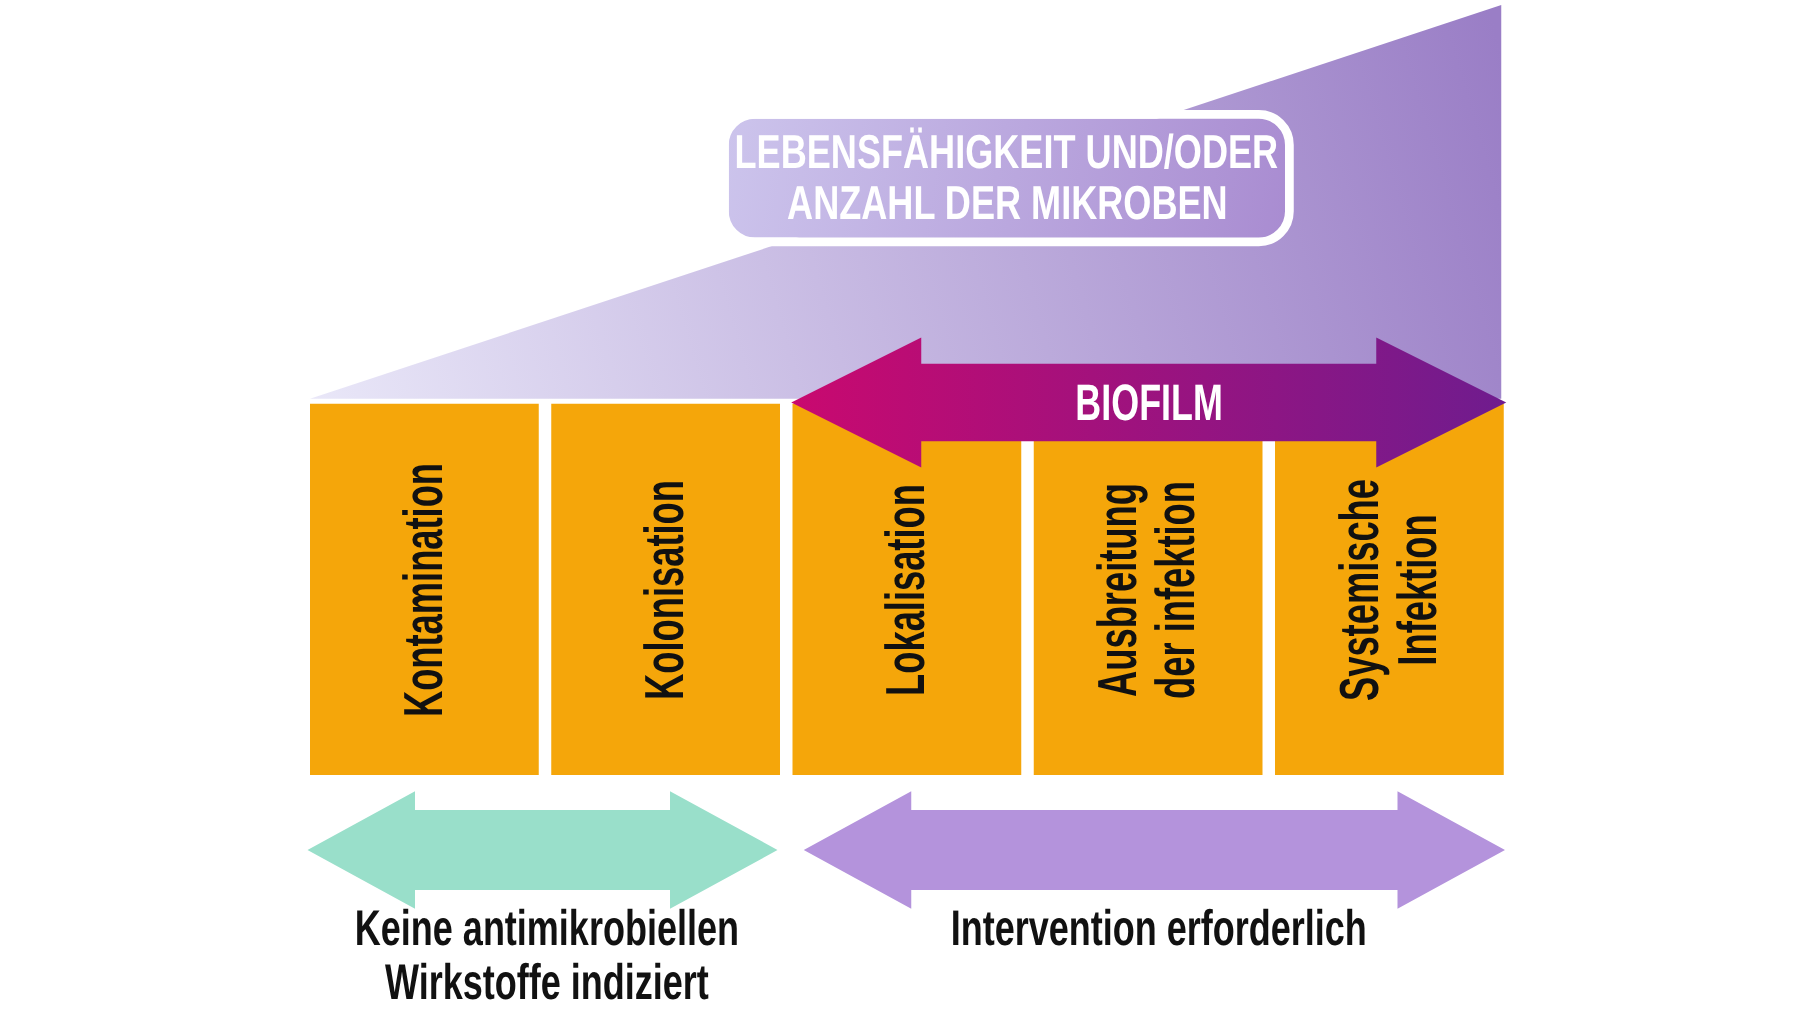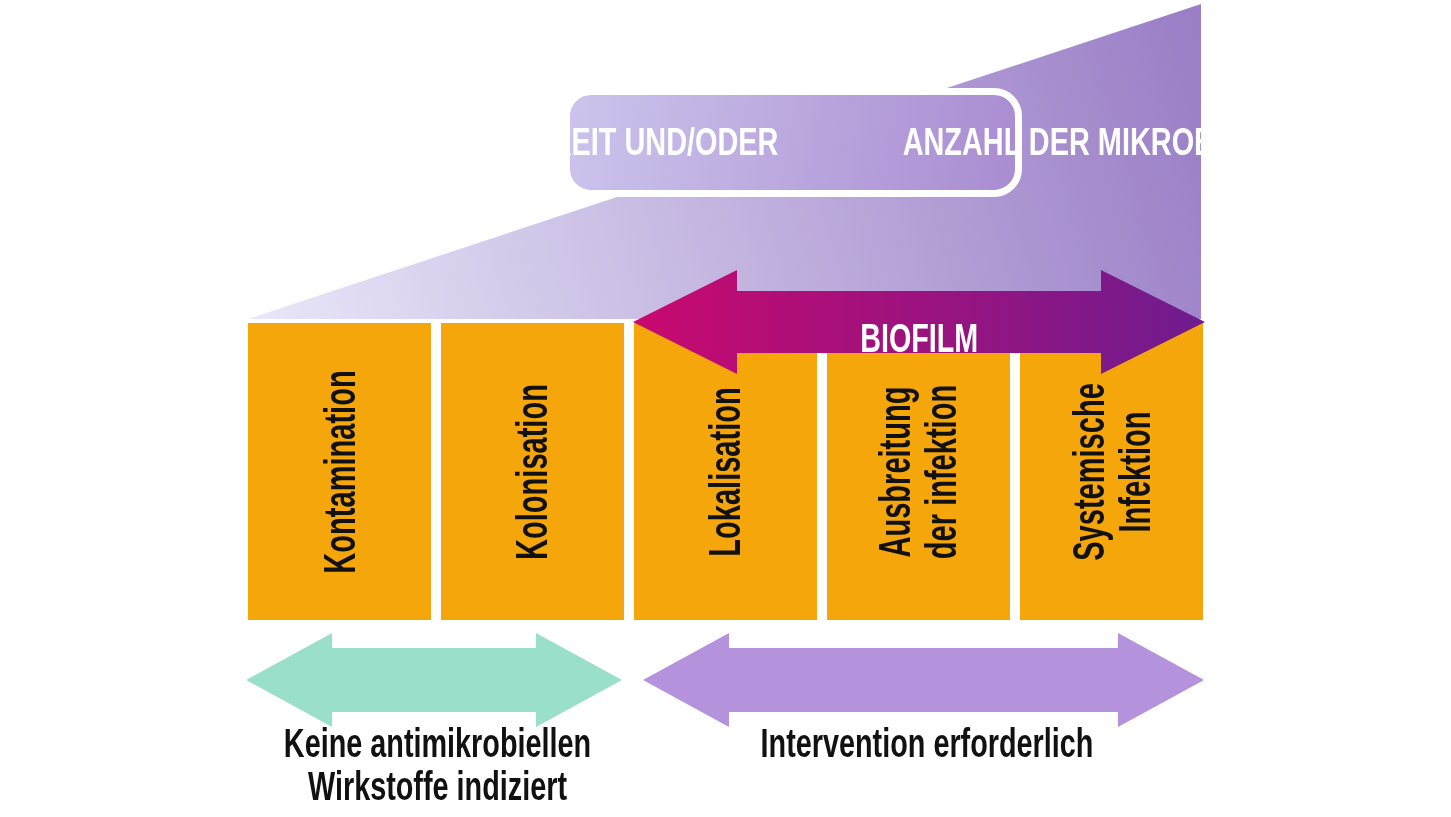--- a/index.html
+++ b/index.html
@@ -7,26 +7,26 @@
     position:relative;
     width:1451px;height:817px;
     background:#ffffff;
     overflow:hidden;
     font-family:"Liberation Sans", sans-serif;
   }
   .layer{position:absolute;left:0;top:0;width:1451px;height:817px;pointer-events:none;}
 
   
   .title-box{
-    position:absolute;left:563px;top:88px;width:459px;height:109px;
+    position:absolute;left:576px;top:88px;width:459px;height:109px;
     box-sizing:border-box;
     border:7px solid #ffffff;
     border-radius:28px;
     background:linear-gradient(100deg,#CCC4EC 0%,#A98CD1 100%);
-    display:flex;flex-direction:row;align-items:center;justify-content:center;
+    display:flex;flex-direction:column;align-items:center;justify-content:center;
   }
   .title-line{
     display:block;color:#ffffff;font-weight:bold;
     font-size:38px;line-height:41px;white-space:nowrap;
     transform:scaleX(0.76);letter-spacing:0px;
   }
 
   
   .bar{
     position:absolute;top:323px;width:183px;height:297px;
@@ -37,21 +37,21 @@
   }
   .rot{
     transform:rotate(-90deg) scaleX(0.66);
     white-space:nowrap;text-align:center;
     color:#111111;font-weight:bold;
     font-size:44px;line-height:46px;
   }
 
   
   .biofilm-label{
-    position:absolute;left:738px;top:308px;width:363px;height:60px;
+    position:absolute;left:738px;top:292px;width:363px;height:60px;
     display:flex;align-items:center;justify-content:center;
   }
   .biofilm-label span{
     color:#ffffff;font-weight:bold;font-size:41px;white-space:nowrap;
     transform:scaleX(0.70);
   }
 
   
   .caption{
     position:absolute;top:722px;

